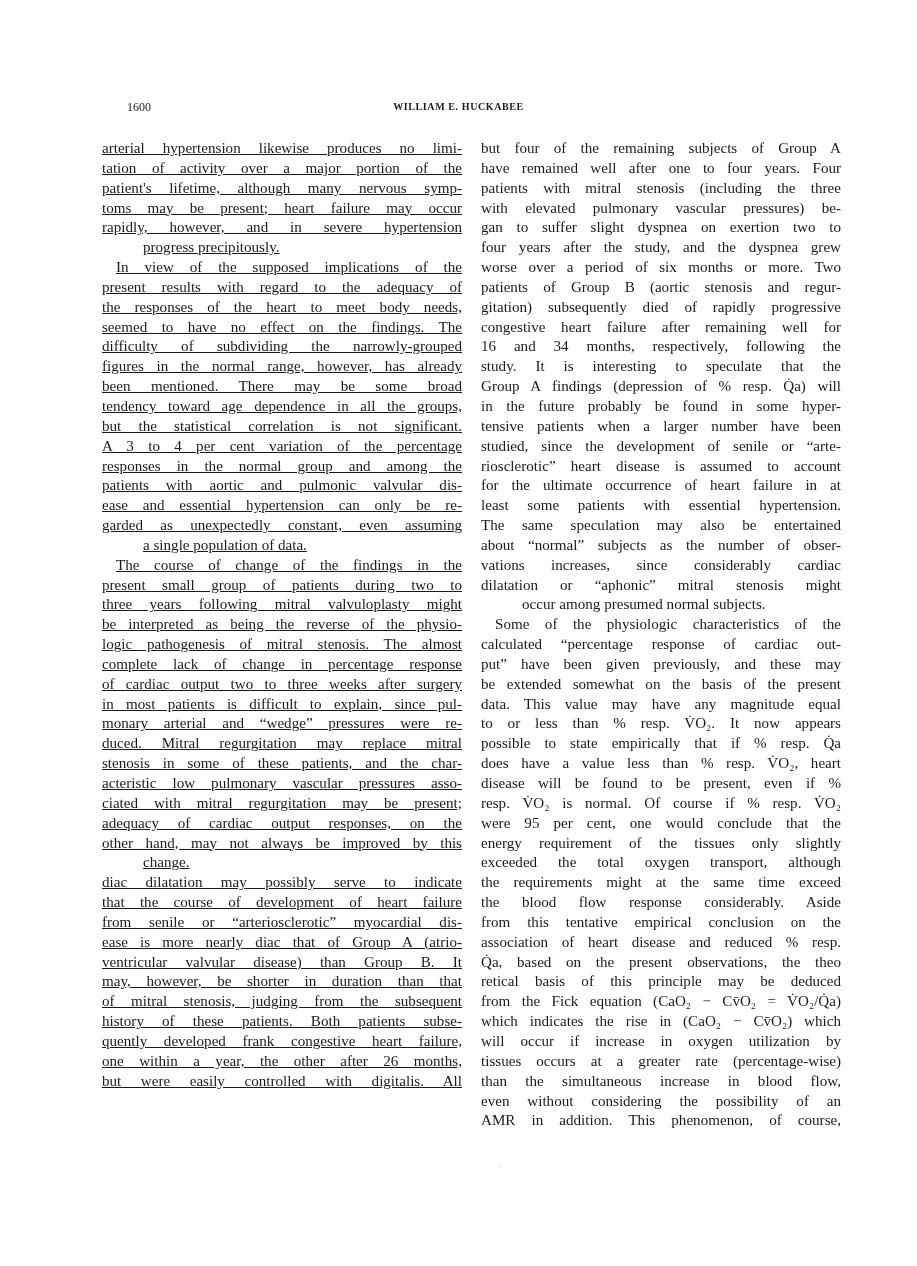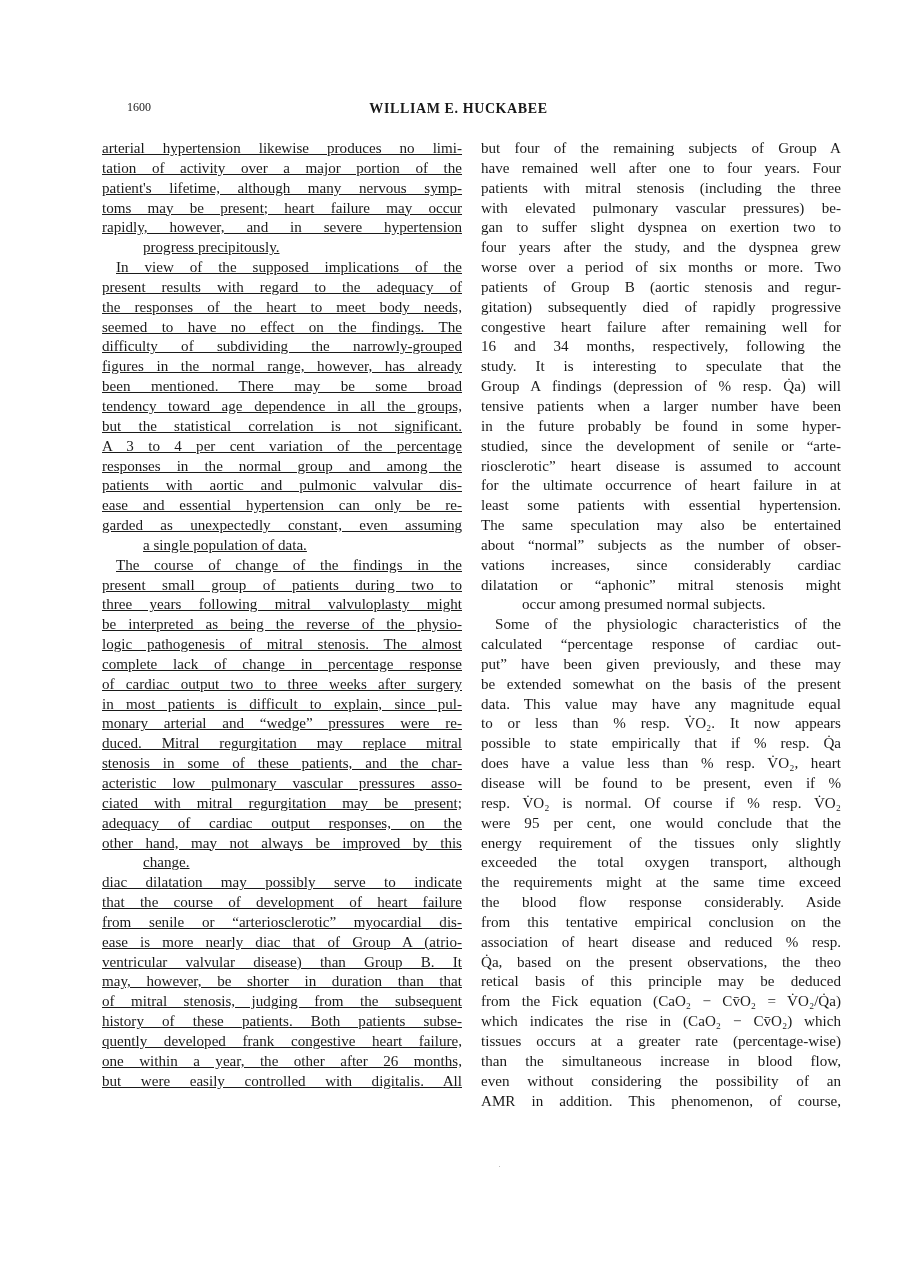--- a/index.html
+++ b/index.html
@@ -1,20 +1,20 @@
 <!DOCTYPE html>
 <html><head>
 <meta charset="utf-8">
 <style>
   html, body { margin: 0; padding: 0; background: #ffffff; }
   body { width: 917px; height: 1266px; position: relative; overflow: hidden;
          font-family: "Liberation Serif", "DejaVu Serif", serif; color: #1a1a1a; }
   .page-number { position: absolute; left: 102px; top: 100px; font-size: 12px; margin-left: 25px; }
   .running-head { position: absolute; left: 0; width: 917px; top: 101px; text-align: center;
-                  font-size: 14px; letter-spacing: 0.6px; font-weight: bold; }
+                  font-size: 10px; letter-spacing: 0.6px; font-weight: bold; }
   .column { position: absolute; top: 139px; width: 360px; }
   .col-left { left: 102px; text-decoration: underline; }
   .col-right { left: 481px; width: 360px; }
   .line { height: 19.85px; line-height: 19.85px; font-size: 15.1px; white-space: nowrap;
           text-align: justify; text-align-last: justify; overflow: visible; }
   .line.last { text-align-last: left; margin-left: 41px; }
   .line.indent { padding-left: 14px; }
   .stray-mark { position: absolute; left: 499px; top: 1166px; width: 1px; height: 1px; background: #bbb; }
 </style>
 </head>
@@ -80,22 +80,22 @@
     <div class="line">with elevated pulmonary vascular pressures) be-</div>
     <div class="line">gan to suffer slight dyspnea on exertion two to</div>
     <div class="line">four years after the study, and the dyspnea grew</div>
     <div class="line">worse over a period of six months or more.  Two</div>
     <div class="line">patients of Group B (aortic stenosis and regur-</div>
     <div class="line">gitation) subsequently died of rapidly progressive</div>
     <div class="line">congestive heart failure after remaining well for</div>
     <div class="line">16 and 34 months, respectively, following the</div>
     <div class="line">study.  It is interesting to speculate that the</div>
     <div class="line">Group A findings (depression of % resp. Q̇a) will</div>
+    <div class="line">in the future probably be found in some hyper-</div>
     <div class="line">tensive patients when a larger number have been</div>
-    <div class="line">in the future probably be found in some hyper-</div>
     <div class="line">studied, since the development of senile or “arte-</div>
     <div class="line">riosclerotic” heart disease is assumed to account</div>
     <div class="line">for the ultimate occurrence of heart failure in at</div>
     <div class="line">least some patients with essential hypertension.</div>
     <div class="line">The same speculation may also be entertained</div>
     <div class="line">about “normal” subjects as the number of obser-</div>
     <div class="line">vations increases, since considerably cardiac</div>
     <div class="line">dilatation or “aphonic” mitral stenosis might</div>
     <div class="line last">occur among presumed normal subjects.</div>
     <div class="line indent">Some of the physiologic characteristics of the</div>
@@ -112,19 +112,20 @@
     <div class="line">energy requirement of the tissues only slightly</div>
     <div class="line">exceeded the total oxygen transport, although</div>
     <div class="line">the requirements might at the same time exceed</div>
     <div class="line">the blood flow response considerably.  Aside</div>
     <div class="line">from this tentative empirical conclusion on the</div>
     <div class="line">association of heart disease and reduced % resp.</div>
     <div class="line">Q̇a, based on the present observations, the theo</div>
     <div class="line">retical basis of this principle may be deduced</div>
     <div class="line">from the Fick equation (CaO₂ − Cv̄O₂ = V̇O₂/Q̇a)</div>
     <div class="line">which indicates the rise in (CaO₂ − Cv̄O₂) which</div>
+    <div class="line">will occur if increase in oxygen utilization by</div>
     <div class="line">tissues occurs at a greater rate (percentage-wise)</div>
     <div class="line">than the simultaneous increase in blood flow,</div>
     <div class="line">even without considering the possibility of an</div>
     <div class="line">AMR in addition.  This phenomenon, of course,</div>
   </div>
 
 <div class="stray-mark"></div>
 
 </body></html>

